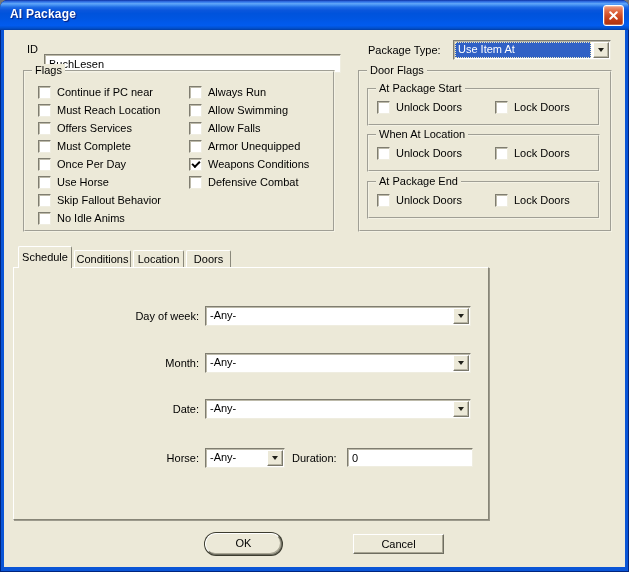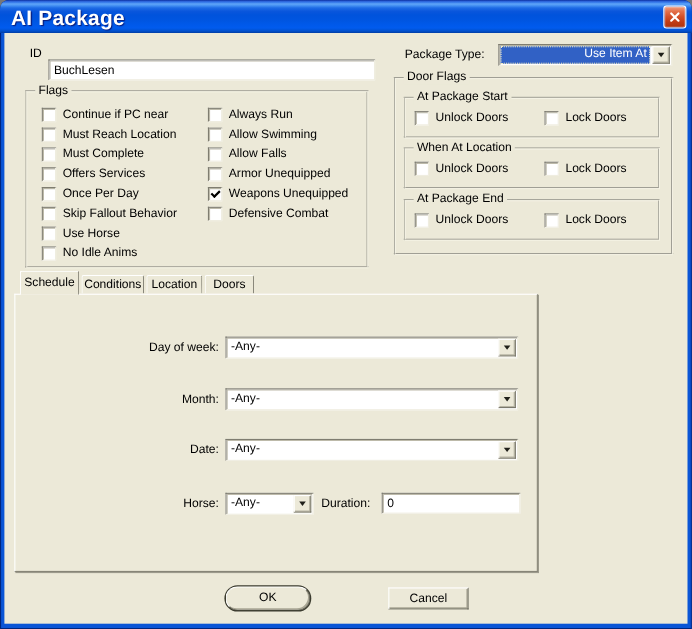--- a/index.html
+++ b/index.html
@@ -12,21 +12,21 @@
   }
   .titlebar {
     position:absolute; left:0; top:0; right:0; height:30px;
     border-radius:8px 8px 0 0;
     background: linear-gradient(180deg,
       #0A2E9E 0%, #2B62D9 4%, #3C82EE 8%, #60A5F8 12%, #4A96F5 16%,
       #1E6BE5 24%, #0A56DC 34%, #0053DC 45%, #0055E0 60%, #0059EA 75%,
       #015BEE 85%, #0150CC 94%, #013DA4 100%);
   }
   .title-text {
-    position:absolute; left:10px; top:7px; color:#fff; font-size:19px; font-weight:bold;
+    position:absolute; left:10px; top:7px; color:#fff; font-size:12px; font-weight:bold;
     text-shadow: 1px 1px 1px rgba(8,20,110,0.9); letter-spacing:0.2px;
   }
   .close-btn {
     position:absolute; right:5px; top:5px; width:21px; height:21px;
     border:1px solid #fff; border-radius:3px; cursor:pointer;
     background: linear-gradient(180deg,#F0A183 0%,#E4714B 22%,#D3502A 48%,#C23C16 72%,#AC330F 100%);
     box-shadow: inset 0 0 0 1px rgba(255,255,255,0.25);
     display:flex; align-items:center; justify-content:center;
   }
   .client {
@@ -62,21 +62,21 @@
   }
   .cb-label { line-height:13px; white-space:nowrap; }
   .combo {
     position:absolute; height:20px; display:flex;
     background:#fff; border:1px solid; border-color:#7F7D70 #EFEDE0 #EFEDE0 #7F7D70;
     box-shadow: inset 1px 1px 0 #BDBAAA;
   }
   .combo-text { flex:1; padding:2px 4px; line-height:13px; overflow:hidden; white-space:nowrap; }
   .combo-text.selected {
     margin:1px; padding:1px 3px; background:#3161C5; color:#fff;
-    outline:1px dotted #EFE9C0; outline-offset:-1px;text-align:right;
+    outline:1px dotted #EFE9C0; outline-offset:-1px;
   }
   .combo-btn {
     width:16px; margin:1px; background:#ECE9D8; cursor:pointer;
     border:1px solid; border-color:#FFFFFF #7A786B #7A786B #FFFFFF;
     box-shadow: inset -1px -1px 0 #B8B5A4;
     display:flex; align-items:center; justify-content:center; flex:0 0 16px;
   }
   .arr { width:0; height:0; border-left:3px solid transparent; border-right:3px solid transparent; border-top:4px solid #20201A; }
   .tab {
     position:absolute; top:220px; height:17px; background:#ECE9D8; z-index:1;
@@ -114,53 +114,53 @@
     <span class="lbl" style="left:23px; top:13px;">ID</span>
     <input class="textbox sunken" style="left: 40px; top: 24px; width: 297px; height: 19px;" value="BuchLesen">
     <span class="lbl" style="left:364px; top:14px;">Package Type:</span>
     <div class="combo" style="left:449px; top:10px; width:158px;">
       <div class="combo-text selected">Use Item At</div>
       <div class="combo-btn">
           <span class="arr"></span>
         </div>
     </div>
 
-    <div class="group" style="left:19px; top:52px; width:312px; height:162px;">
+    <div class="group" style="left:19px; top:40px; width:312px; height:162px;">
       <span class="group-legend">Flags</span>
       <div style="position:absolute; left:13px; top:14px; display:flex; flex-direction:column; gap:5px;">
         <label class="cb-row">
             <span class="cb-box"></span>
             <span class="cb-label">Continue if PC near</span>
           </label>
         <label class="cb-row">
             <span class="cb-box"></span>
             <span class="cb-label">Must Reach Location</span>
           </label>
         <label class="cb-row">
             <span class="cb-box"></span>
+            <span class="cb-label">Offers Services</span>
+          </label>
+        <label class="cb-row">
+            <span class="cb-box"></span>
             <span class="cb-label">Must Complete</span>
           </label>
         <label class="cb-row">
             <span class="cb-box"></span>
-            <span class="cb-label">Offers Services</span>
-          </label>
-        <label class="cb-row">
-            <span class="cb-box"></span>
             <span class="cb-label">Once Per Day</span>
           </label>
         <label class="cb-row">
             <span class="cb-box"></span>
+            <span class="cb-label">Use Horse</span>
+          </label>
+        <label class="cb-row">
+            <span class="cb-box"></span>
             <span class="cb-label">Skip Fallout Behavior</span>
           </label>
         <label class="cb-row">
             <span class="cb-box"></span>
-            <span class="cb-label">Use Horse</span>
-          </label>
-        <label class="cb-row">
-            <span class="cb-box"></span>
             <span class="cb-label">No Idle Anims</span>
           </label>
       </div>
       <div style="position:absolute; left:164px; top:14px; display:flex; flex-direction:column; gap:5px;">
         <label class="cb-row">
             <span class="cb-box"></span>
             <span class="cb-label">Always Run</span>
           </label>
         <label class="cb-row">
             <span class="cb-box"></span>
@@ -169,21 +169,21 @@
         <label class="cb-row">
             <span class="cb-box"></span>
             <span class="cb-label">Allow Falls</span>
           </label>
         <label class="cb-row">
             <span class="cb-box"></span>
             <span class="cb-label">Armor Unequipped</span>
           </label>
         <label class="cb-row">
             <span class="cb-box on"></span>
-            <span class="cb-label">Weapons Unequipped</span>
+            <span class="cb-label">Weapons Conditions</span>
           </label>
         <label class="cb-row">
             <span class="cb-box"></span>
             <span class="cb-label">Defensive Combat</span>
           </label>
       </div>
     </div>
 
     <div class="group" style="left:354px; top:40px; width:254px; height:162px;">
       <span class="group-legend">Door Flags</span>
@@ -260,16 +260,16 @@
         <div class="combo-text">-Any-</div>
         <div class="combo-btn">
             <span class="arr"></span>
           </div>
       </div>
       <span class="lbl" style="left:278px; top:184px;">Duration:</span>
       <input class="textbox sunken" style="left: 333px; top: 180px; width: 126px; height: 19px;" value="0">
     </div>
 
     <div class="btn default" style="left:201px; top:503px; width:77px; height:22px;border-radius:11px;">OK</div>
-    <div class="btn" style="left:349px; top:504px; width:73px; height:20px;">Cancel</div>
+    <div class="btn" style="left:349px; top:504px; width:91px; height:20px;">Cancel</div>
 
   </div>
 </div>
 
 </body></html>

